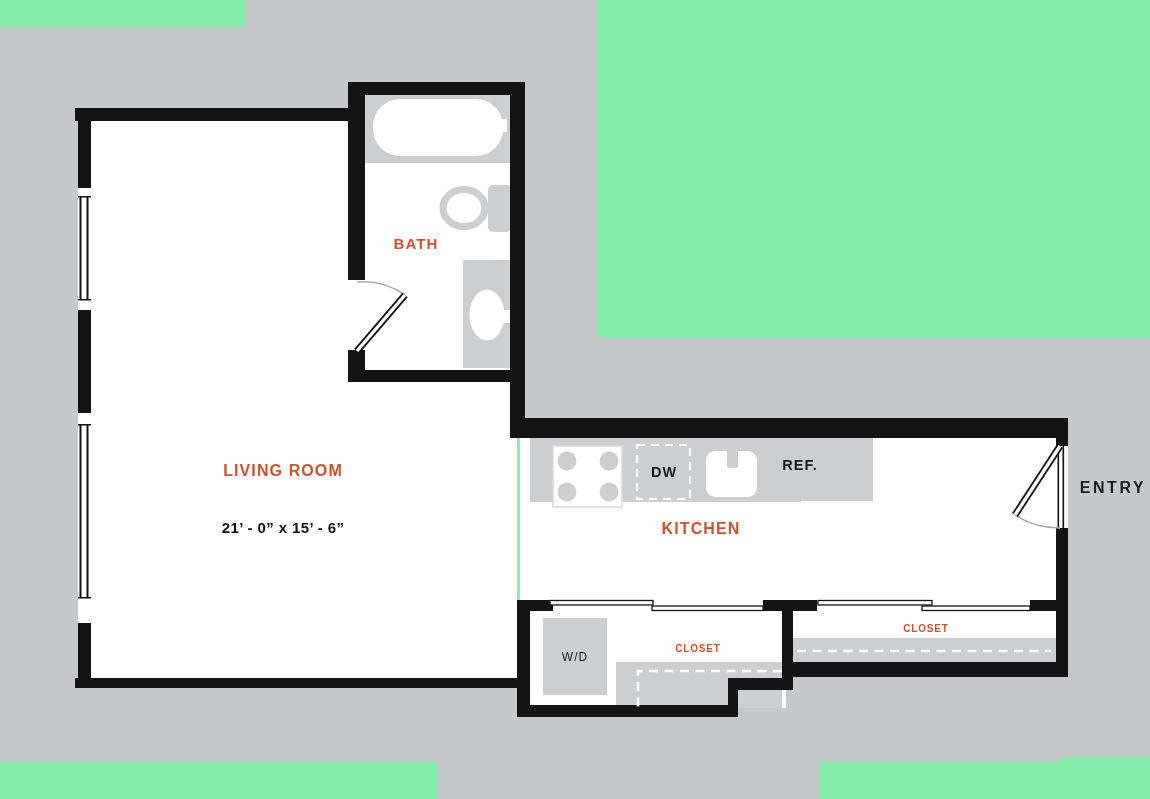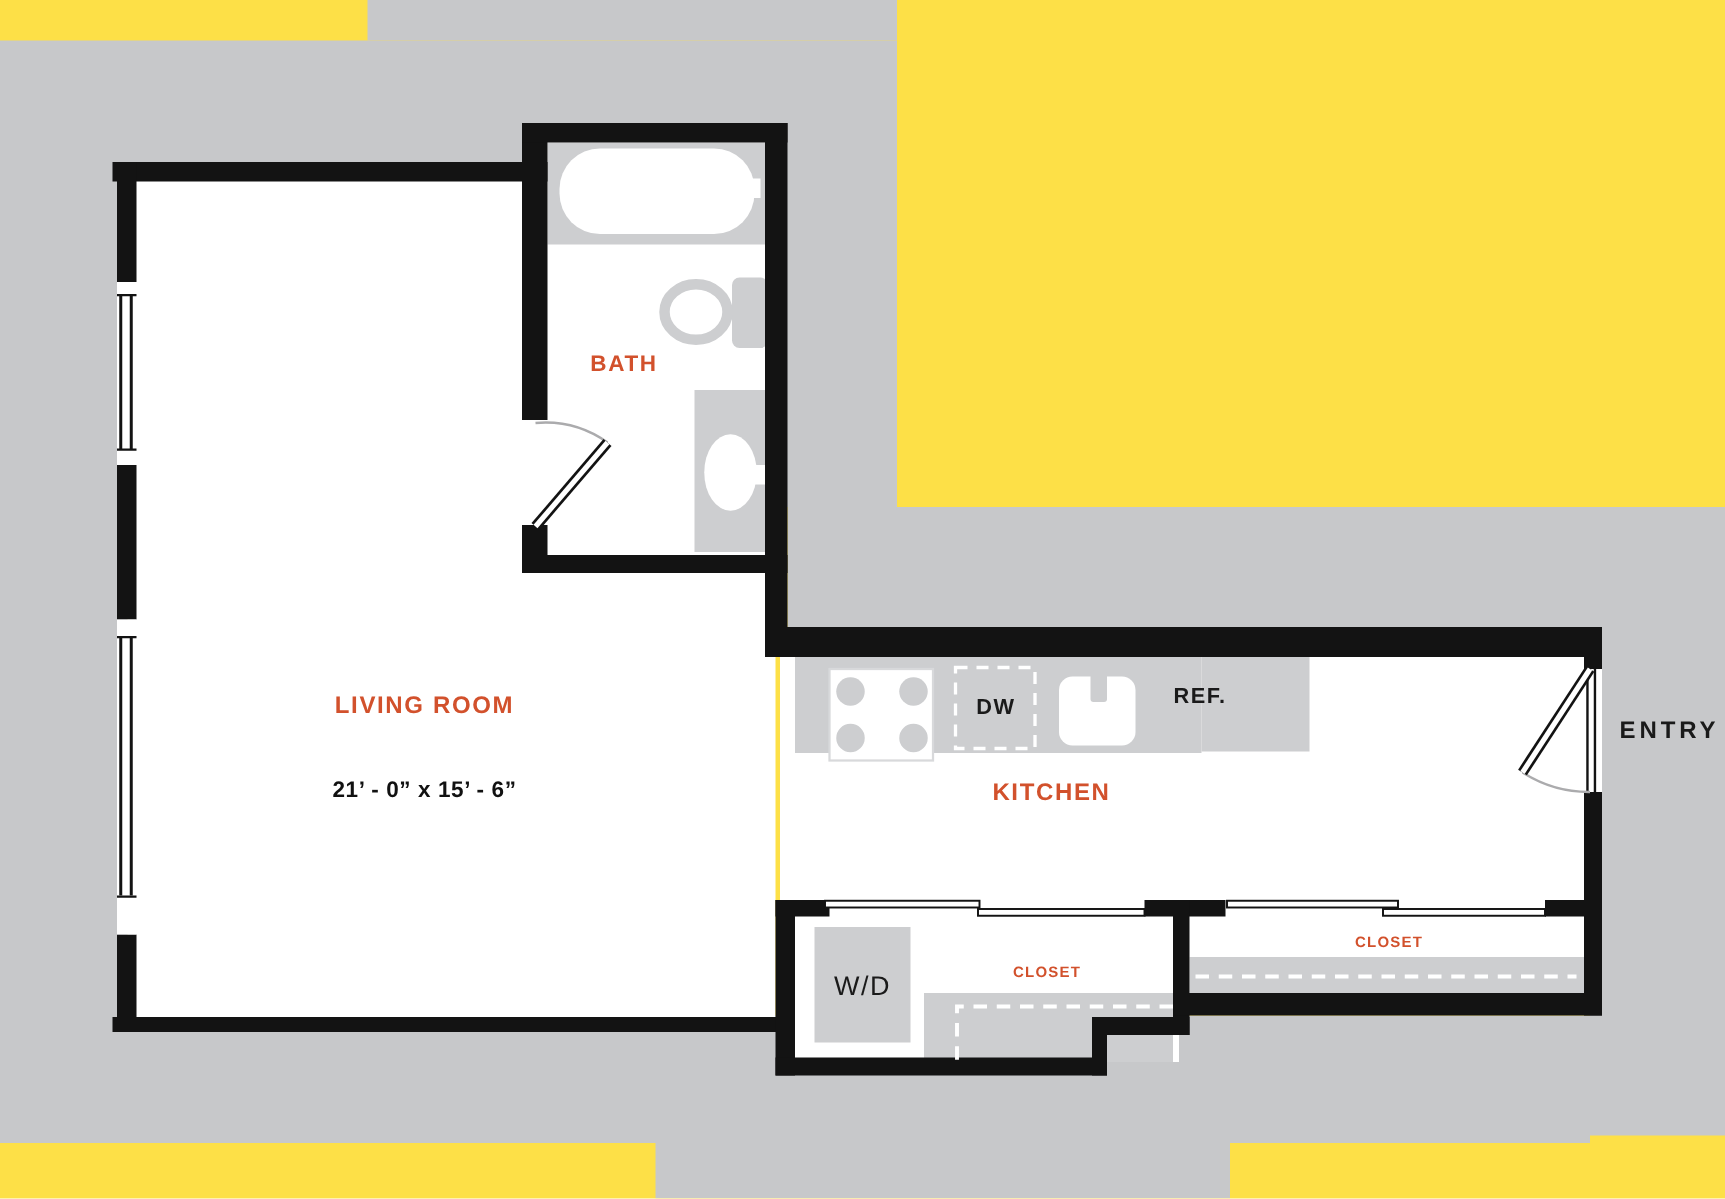--- a/index.html
+++ b/index.html
@@ -1,19 +1,19 @@
 <!DOCTYPE html>
 <html style="--background-gray: #c7c8ca; --fixture-gray: #cdced0; --wall-black: #131313; --accent-orange: #d2512c; --door-arc-gray: #ababad;"><head>
 <meta charset="utf-8">
 <style>
   html,body{margin:0;padding:0;background:#ffffff;}
   .plan{
     position:relative;
     width:1150px;height:799px;
-    background:#fde047;
+    background:#86efac;
     font-family:"Liberation Sans", sans-serif;
     overflow:hidden;
   }
   .plan svg{position:absolute;left:0;top:0;}
   .g  {fill:var(--background-gray,#c7c8ca);}
   .f  {fill:var(--fixture-gray,#cdced0);}
   .w  {fill:var(--wall-black,#131313);}
   .wh {fill:#ffffff;}
   .stove{fill:#fff;stroke:#d8d9db;stroke-width:1.5;}
   .dwbox{fill:none;stroke:#ffffff;stroke-width:2.2;stroke-dasharray:8 6;}
@@ -22,21 +22,21 @@
   .leafw{stroke:#ffffff;stroke-width:3.4;fill:none;}
   .dash{stroke:#ffffff;stroke-width:2.6;stroke-dasharray:9 6.5;fill:none;}
   .slide{fill:#ffffff;stroke:var(--wall-black,#131313);stroke-width:1.3;}
   .lbl{position:absolute;transform:translate(-50%,-50%);white-space:nowrap;line-height:1;}
   .room{color:var(--accent-orange,#d2512c);font-weight:bold;font-size:15px;letter-spacing:1.1px;}
   .room.big{font-size:16px;}
   .room.small{font-size:10px;letter-spacing:0.8px;}
   .dims{color:#111;font-weight:bold;font-size:15px;letter-spacing:0.4px;}
   .fixlbl{color:#1a1a1a;font-weight:600;font-size:14.5px;letter-spacing:1px;text-align:right;}
   .entrylbl{color:#1a1a1a;font-weight:600;font-size:16px;letter-spacing:2.6px;}
-  .wdlbl{color:#1a1a1a;font-weight:500;font-size:18px;letter-spacing:1px;}
+  .wdlbl{color:#1a1a1a;font-weight:500;font-size:12px;letter-spacing:1px;}
 </style>
 </head>
 <body>
 
 <div class="plan">
 
   <svg width="1150" height="799" viewBox="0 0 1150 799">
 
     <rect class="g" x="245" y="0" width="353" height="27"></rect>
     <rect class="g" x="0" y="27" width="598" height="311"></rect>

